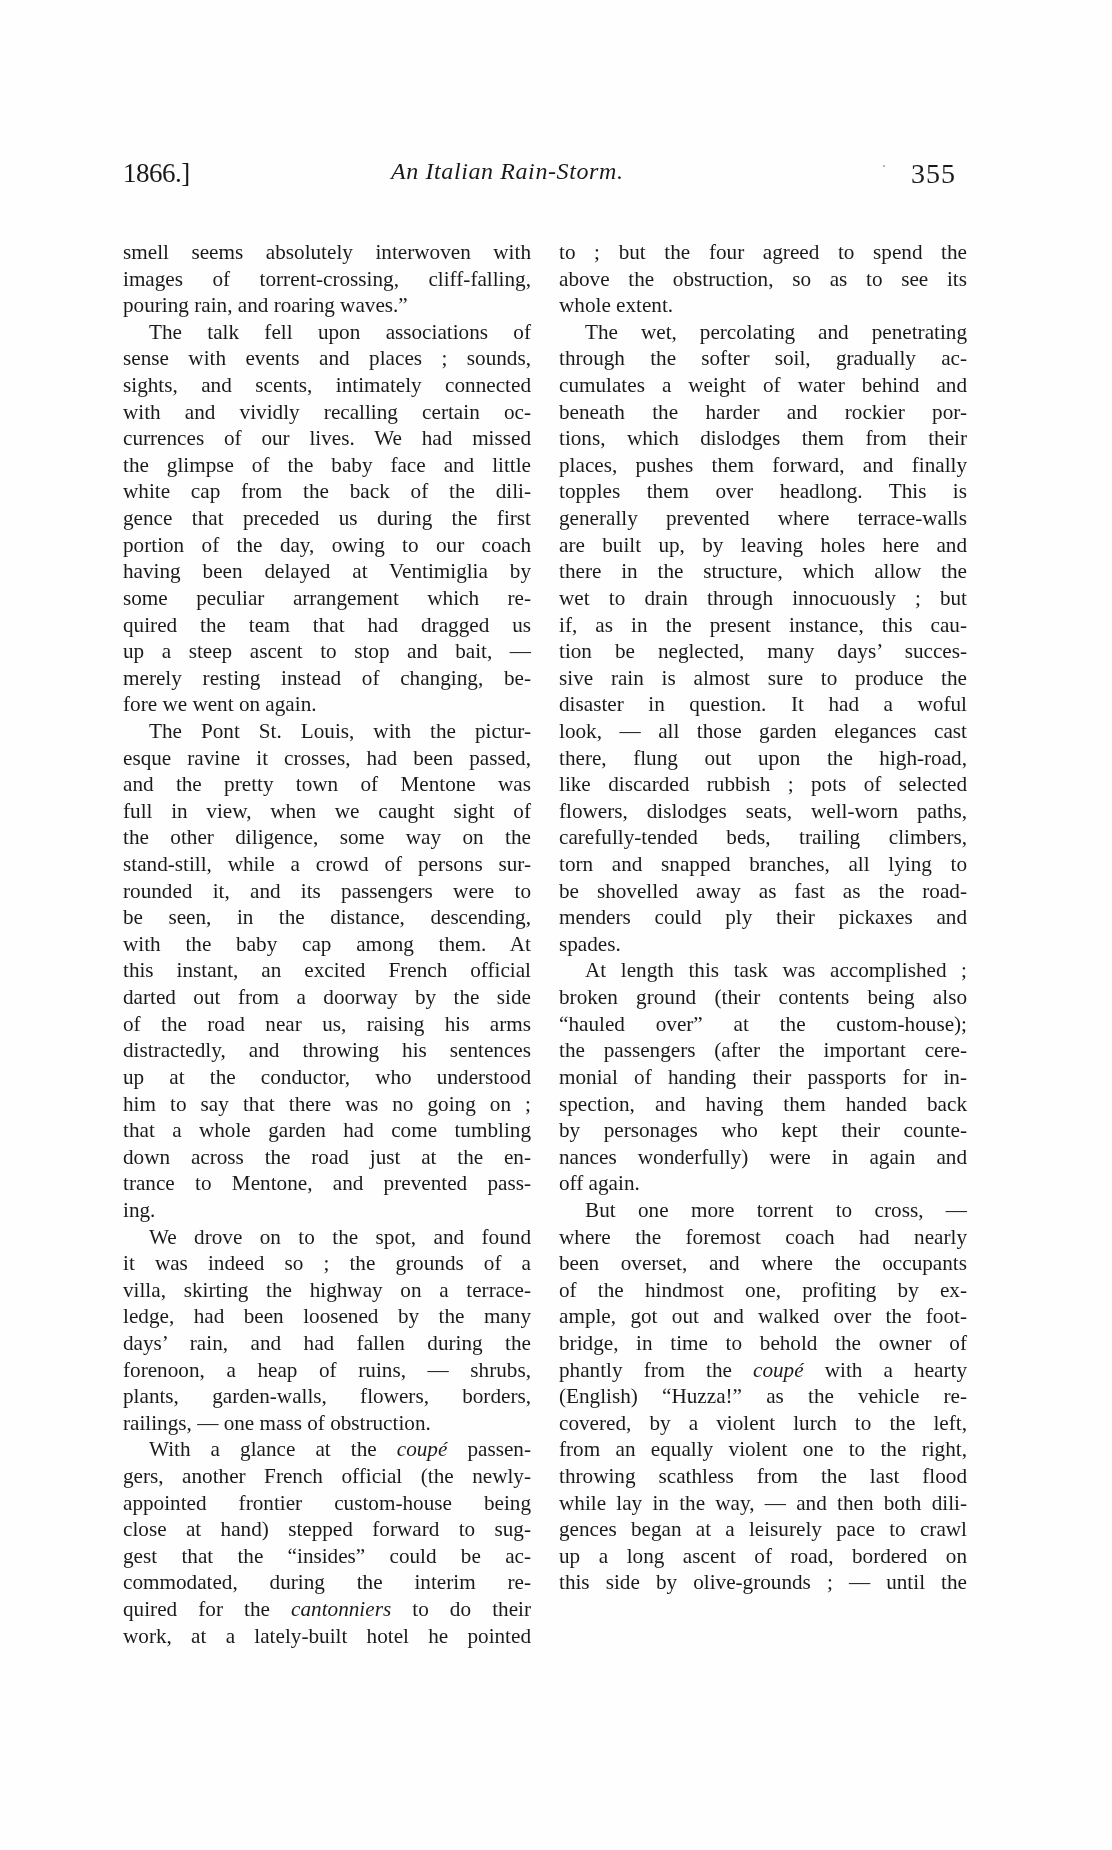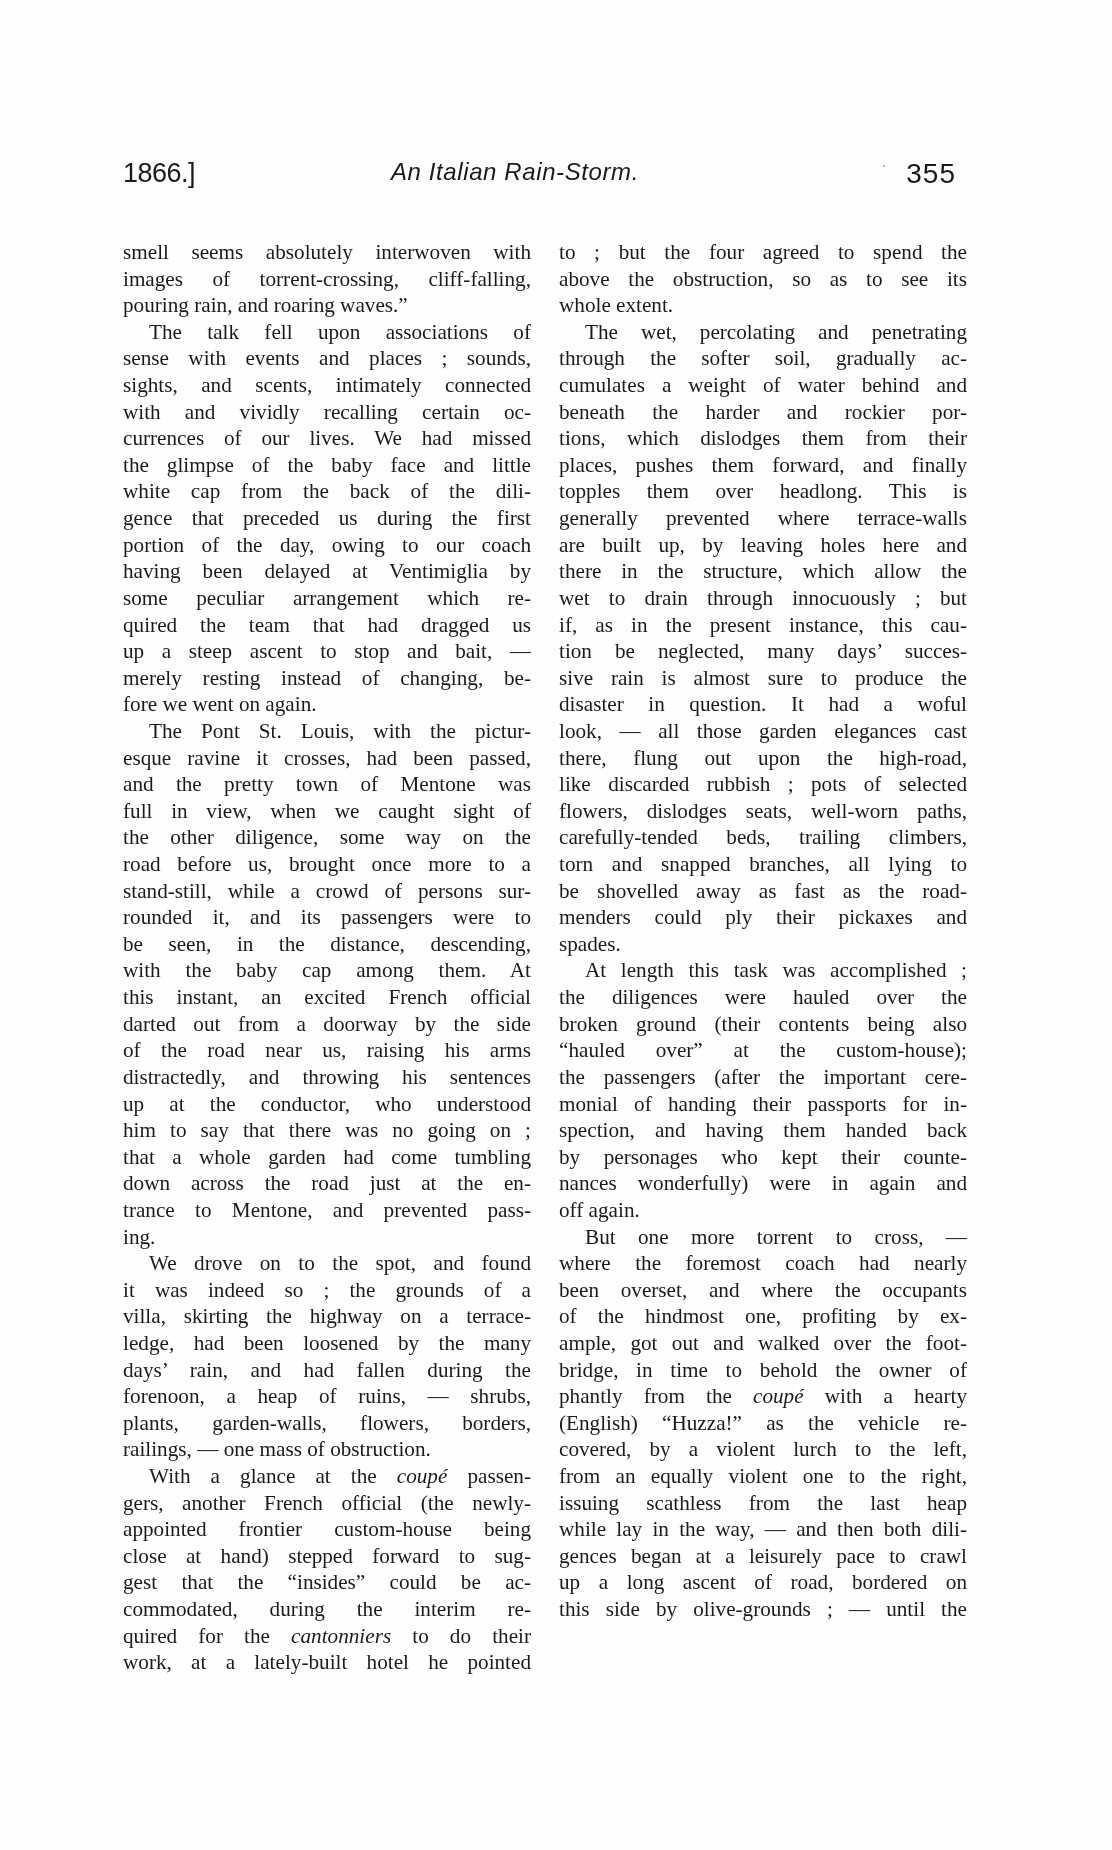--- a/index.html
+++ b/index.html
@@ -1,19 +1,19 @@
 <!DOCTYPE html>
 <html><head>
 <meta charset="utf-8">
 <style>
   html, body { margin: 0; padding: 0; background: #ffffff; }
   body { width: 1112px; height: 1850px; position: relative; overflow: hidden; color: #1a1a1a; }
   .page { position: absolute; left: 0; top: 0; width: 1112px; height: 1850px; background: #fefefe; }
   .running-head { position: absolute; top: 158px; left: 123px; width: 844px; height: 40px;
-    font-family: Liberation Sans, sans-serif; }
+    font-family: Liberation Serif, serif; }
   .rh-year { position: absolute; left: 0; top: 0; font-size: 27px; letter-spacing: -0.5px; }
   .rh-title { position: absolute; left: 260px; top: 0; font-size: 24px; font-style: italic; letter-spacing: 0.6px; margin-left: 8px; }
   .rh-page { position: absolute; right: 11px; top: 0; font-size: 28px; letter-spacing: 1px; text-align: center; }
   .col { position: absolute; top: 211px; width: 408px;
     font-family: "Liberation Serif", "DejaVu Serif", serif; font-size: 21.2px; line-height: 26.62px;
     text-align: justify; hyphens: none; margin-top: 28px; }
   .col-left { left: 123px; }
   .col-right { left: 559px; }
   .line { display: block; height: 26.62px; white-space: nowrap; text-align: justify; text-align-last: justify; overflow: visible; }
   .line.last { text-align-last: left; }
@@ -48,21 +48,20 @@
       <span class="line">some peculiar arrangement which re-</span>
       <span class="line">quired the team that had dragged us</span>
       <span class="line">up a steep ascent to stop and bait, —</span>
       <span class="line">merely resting instead of changing, be-</span>
       <span class="line last">fore we went on again.</span>
       <span class="line indent">The Pont St. Louis, with the pictur-</span>
       <span class="line">esque ravine it crosses, had been passed,</span>
       <span class="line">and the pretty town of Mentone was</span>
       <span class="line">full in view, when we caught sight of</span>
       <span class="line">the other diligence, some way on the</span>
-      <span class="line">road before us, brought once more to a</span>
       <span class="line">stand-still, while a crowd of persons sur-</span>
       <span class="line">rounded it, and its passengers were to</span>
       <span class="line">be seen, in the distance, descending,</span>
       <span class="line">with the baby cap among them. At</span>
       <span class="line">this instant, an excited French official</span>
       <span class="line">darted out from a doorway by the side</span>
       <span class="line">of the road near us, raising his arms</span>
       <span class="line">distractedly, and throwing his sentences</span>
       <span class="line">up at the conductor, who understood</span>
       <span class="line">him to say that there was no going on ;</span>
@@ -109,40 +108,39 @@
       <span class="line">look, — all those garden elegances cast</span>
       <span class="line">there, flung out upon the high-road,</span>
       <span class="line">like discarded rubbish ; pots of selected</span>
       <span class="line">flowers, dislodges seats, well-worn paths,</span>
       <span class="line">carefully-tended beds, trailing climbers,</span>
       <span class="line">torn and snapped branches, all lying to</span>
       <span class="line">be shovelled away as fast as the road-</span>
       <span class="line">menders could ply their pickaxes and</span>
       <span class="line last">spades.</span>
       <span class="line indent">At length this task was accomplished ;</span>
-      <span class="line">the diligences were hauled over the</span>
       <span class="line">broken ground (their contents being also</span>
       <span class="line">“hauled over” at the custom-house);</span>
       <span class="line">the passengers (after the important cere-</span>
       <span class="line">monial of handing their passports for in-</span>
       <span class="line">spection, and having them handed back</span>
       <span class="line">by personages who kept their counte-</span>
       <span class="line">nances wonderfully) were in again and</span>
       <span class="line last">off again.</span>
       <span class="line indent">But one more torrent to cross, —</span>
       <span class="line">where the foremost coach had nearly</span>
       <span class="line">been overset, and where the occupants</span>
       <span class="line">of the hindmost one, profiting by ex-</span>
       <span class="line">ample, got out and walked over the foot-</span>
       <span class="line">bridge, in time to behold the owner of</span>
       <span class="line">phantly from the <i>coupé</i> with a hearty</span>
       <span class="line">(English) “Huzza!” as the vehicle re-</span>
       <span class="line">covered, by a violent lurch to the left,</span>
       <span class="line">from an equally violent one to the right,</span>
-      <span class="line">issuing scathless from the last heap</span>
+      <span class="line">throwing scathless from the last flood</span>
       <span class="line">while lay in the way, — and then both dili-</span>
       <span class="line">gences began at a leisurely pace to crawl</span>
       <span class="line">up a long ascent of road, bordered on</span>
       <span class="line">this side by olive-grounds ; — until the</span>
     </div>
 
   <span class="speck" style="left:883px;top:165px;"></span>
 
 </div>
 

